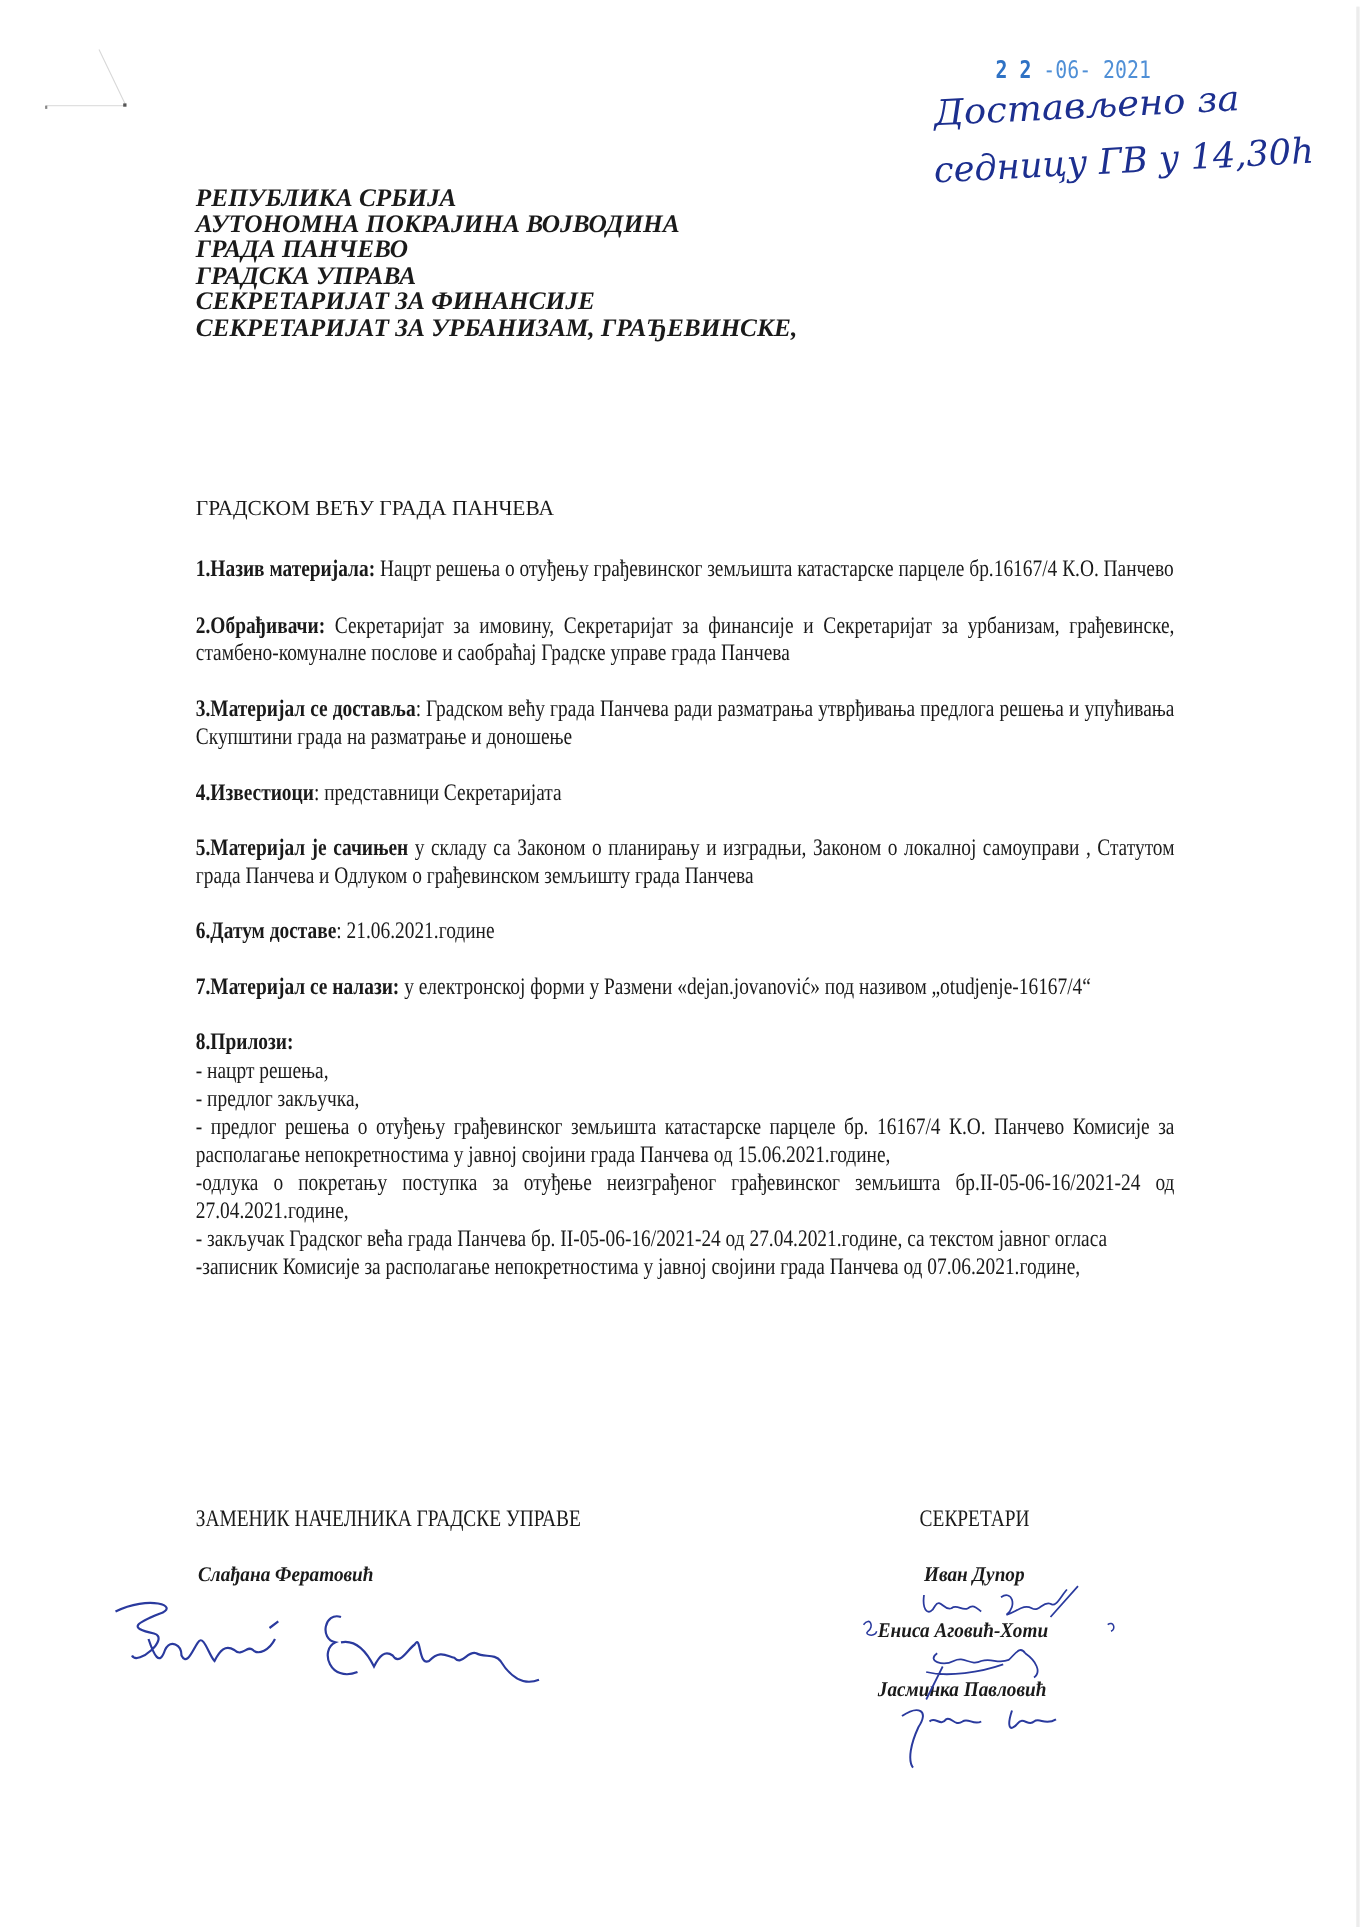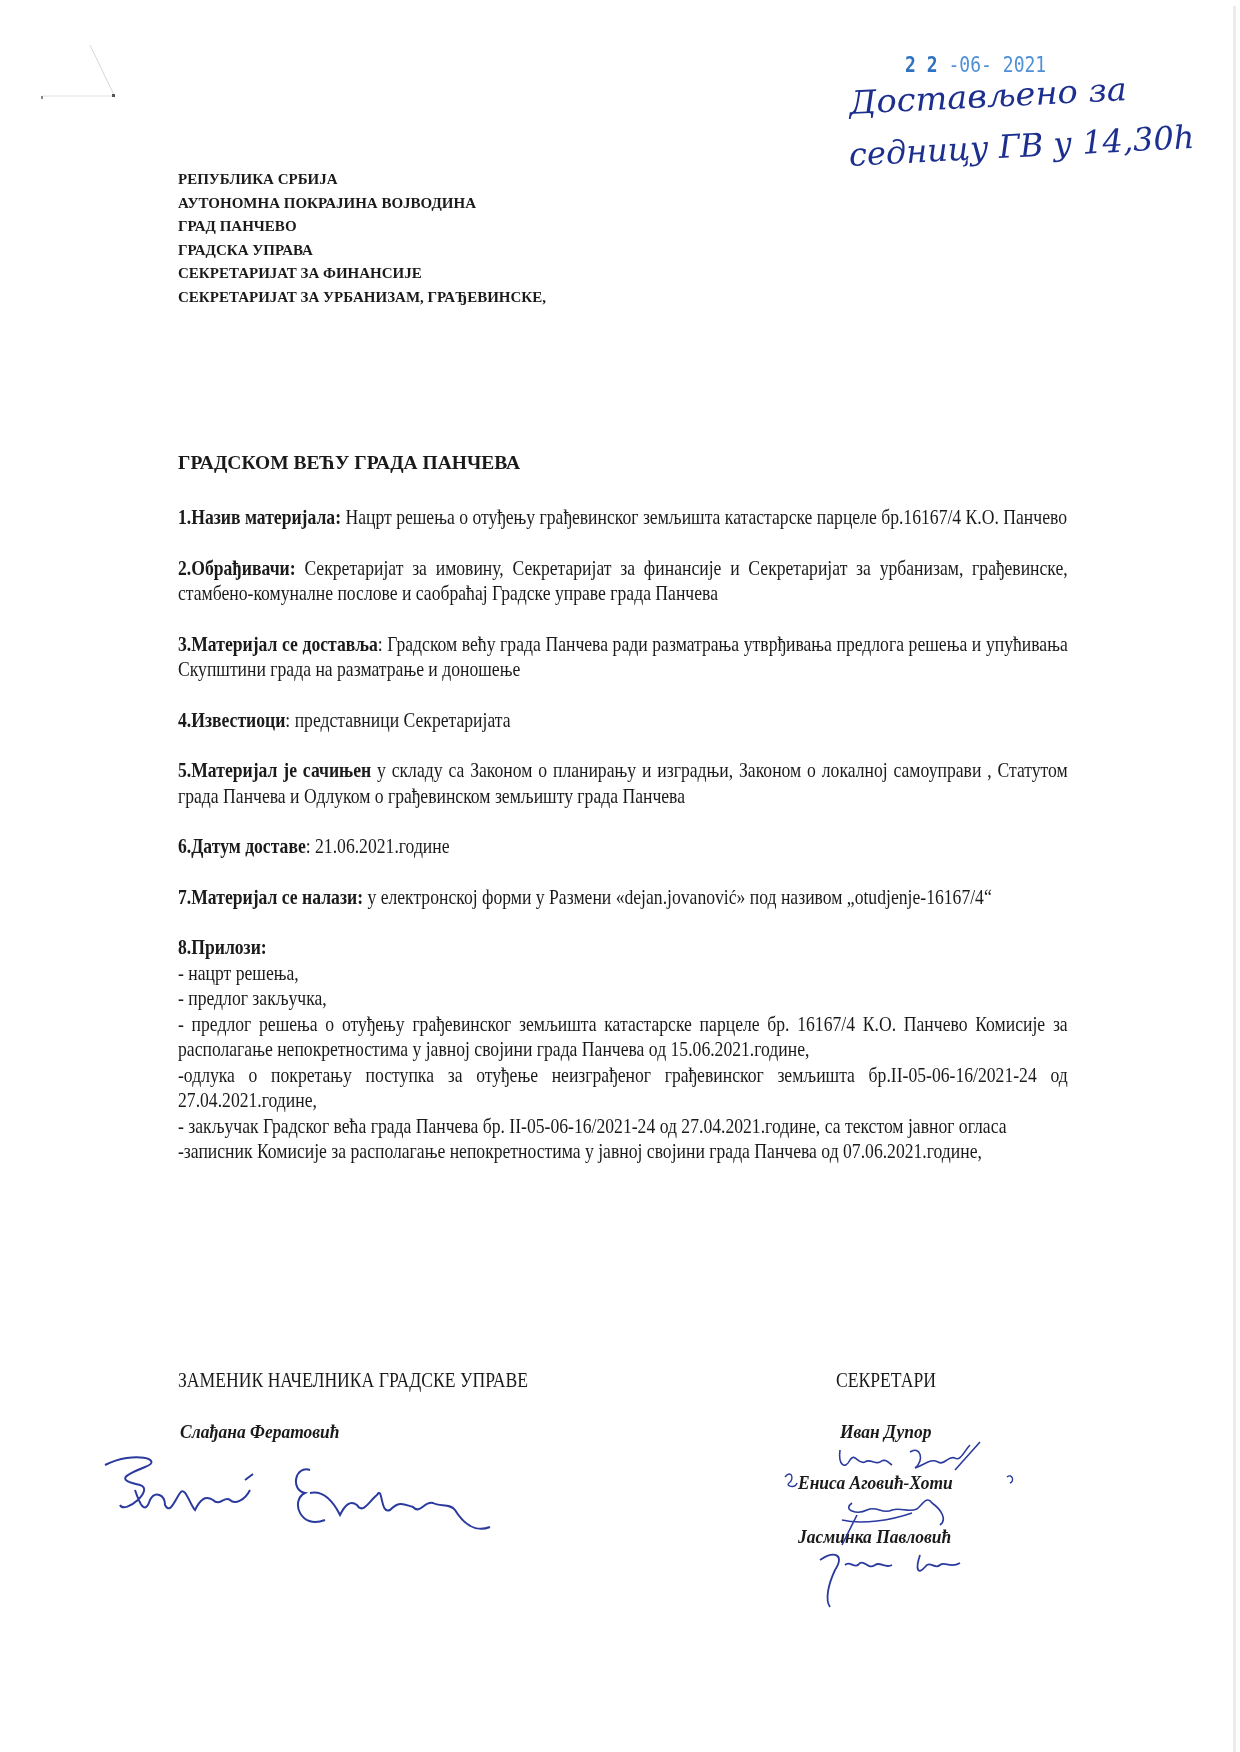--- a/index.html
+++ b/index.html
@@ -9,23 +9,23 @@
   .corner-mark { position: absolute; left: 38px; top: 40px; width: 90px; height: 70px; }
 
   .stamp { position: absolute; left: 905px; top: 52px; font-family: "DejaVu Sans Mono", monospace;
            font-size: 22px; color: #4f8fd6; letter-spacing: 0px; transform: scaleX(0.82); transform-origin: left top; }
   .stamp .dd { font-weight: bold; color: #2f72c4; }
   .handnote { position: absolute; font-family: "DejaVu Serif", serif; font-style: italic; color: #1c2f8f;
               font-size: 32px; transform-origin: left top; }
   .handnote.l1 { left: 848px; top: 84px; transform: scaleX(1.05) rotate(-3deg); }
   .handnote.l2 { left: 848px; top: 136px; transform: scaleX(1.0) rotate(-3deg); }
 
-  .header { position: absolute; left: 178px; top: 168px; font-weight: bold; font-size: 15px; line-height: 23.6px; }
+  .header { position: absolute; left: 178px; top: 168px; font-weight: bold; font-size: 23px; line-height: 23.6px; font-style: italic; }
   .header div { white-space: nowrap; }
-  .addressee { position: absolute; left: 178px; top: 452px; font-weight: bold; font-size: 19.5px; white-space: nowrap; }
+  .addressee { position: absolute; left: 178px; top: 452px; font-weight: normal; font-size: 19.5px; white-space: nowrap; }
 
   .body { position: absolute; left: 178px; top: 505px; width: 890px; }
   .cond { display: block; width: 1085px; transform: scaleX(0.82); transform-origin: left top; font-size: 21.5px; line-height: 25.5px; text-align: justify; }
   .item { margin-bottom: 25px; }
   .item b { font-weight: bold; }
   .att-list { margin: 0; }
   .att-line { display: block; }
 
   .sig-left-title { position: absolute; left: 178px; top: 1368px; font-size: 21.5px; transform: scaleX(0.82); transform-origin: left top; white-space: nowrap; }
   .sig-right-title { position: absolute; left: 836px; top: 1368px; font-size: 21.5px; transform: scaleX(0.82); transform-origin: left top; white-space: nowrap; }
@@ -51,21 +51,21 @@
 <div class="stamp">
   <span class="dd">2 2</span>
   <span>-06- 2021</span>
 </div>
 <div class="handnote l1">Достављено за</div>
 <div class="handnote l2">седницу ГВ у 14,30h</div>
 
 <div class="header">
   <div>РЕПУБЛИКА  СРБИЈА</div>
   <div>АУТОНОМНА ПОКРАЈИНА ВОЈВОДИНА</div>
-  <div>ГРАД ПАНЧЕВО</div>
+  <div>ГРАДА ПАНЧЕВО</div>
   <div>ГРАДСКА УПРАВА</div>
   <div>СЕКРЕТАРИЈАТ ЗА ФИНАНСИЈЕ</div>
   <div>СЕКРЕТАРИЈАТ ЗА УРБАНИЗАМ, ГРАЂЕВИНСКЕ,</div>
 </div>
 
 <div class="addressee">ГРАДСКОМ ВЕЋУ ГРАДА ПАНЧЕВА</div>
 
 <div class="body">
   <div class="cond">
     <div class="item">

